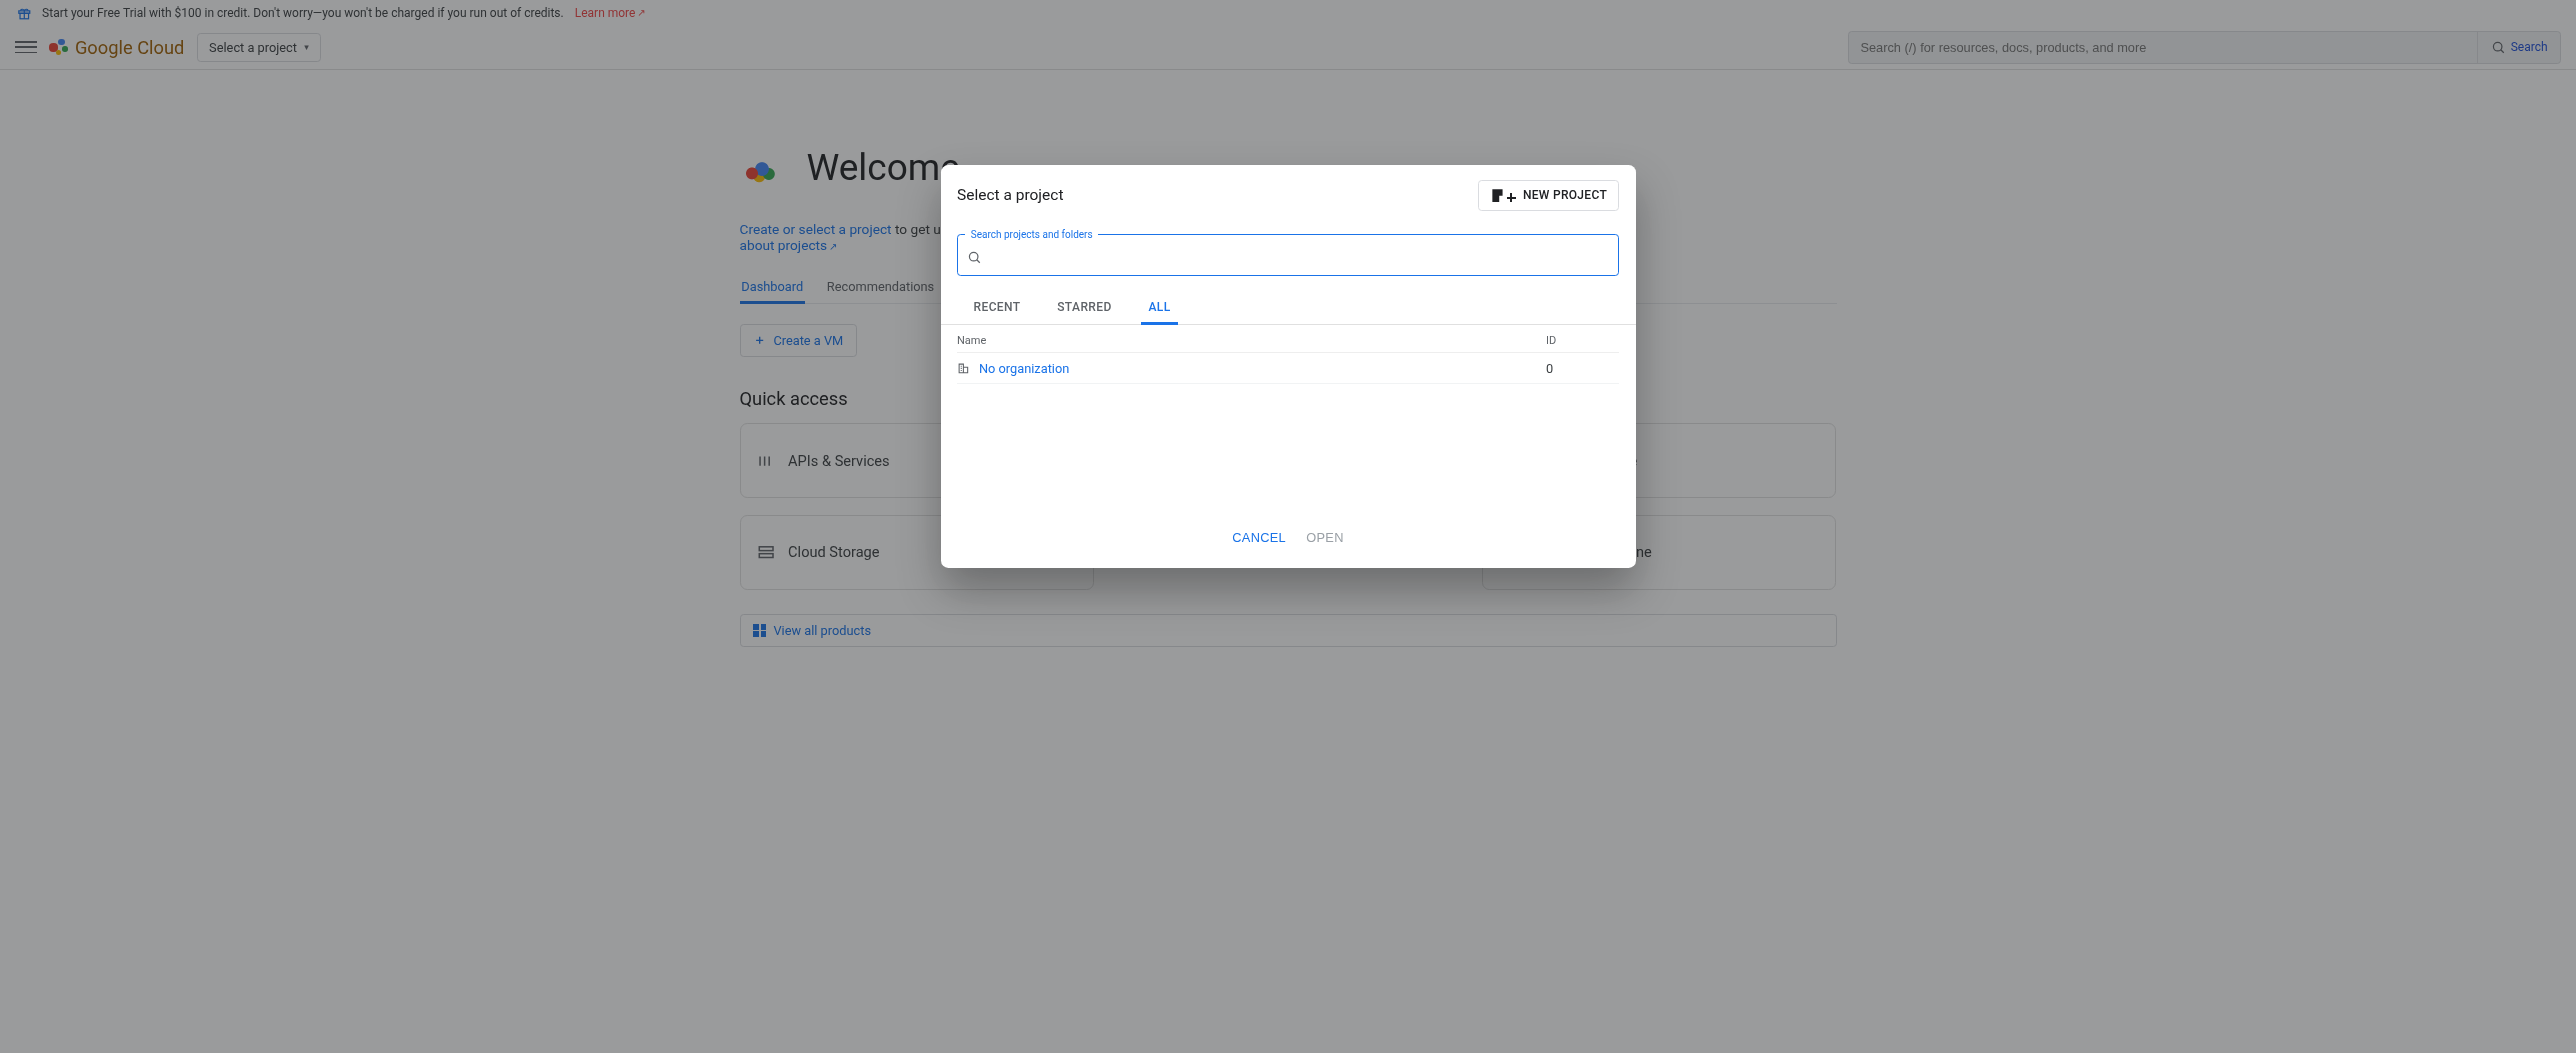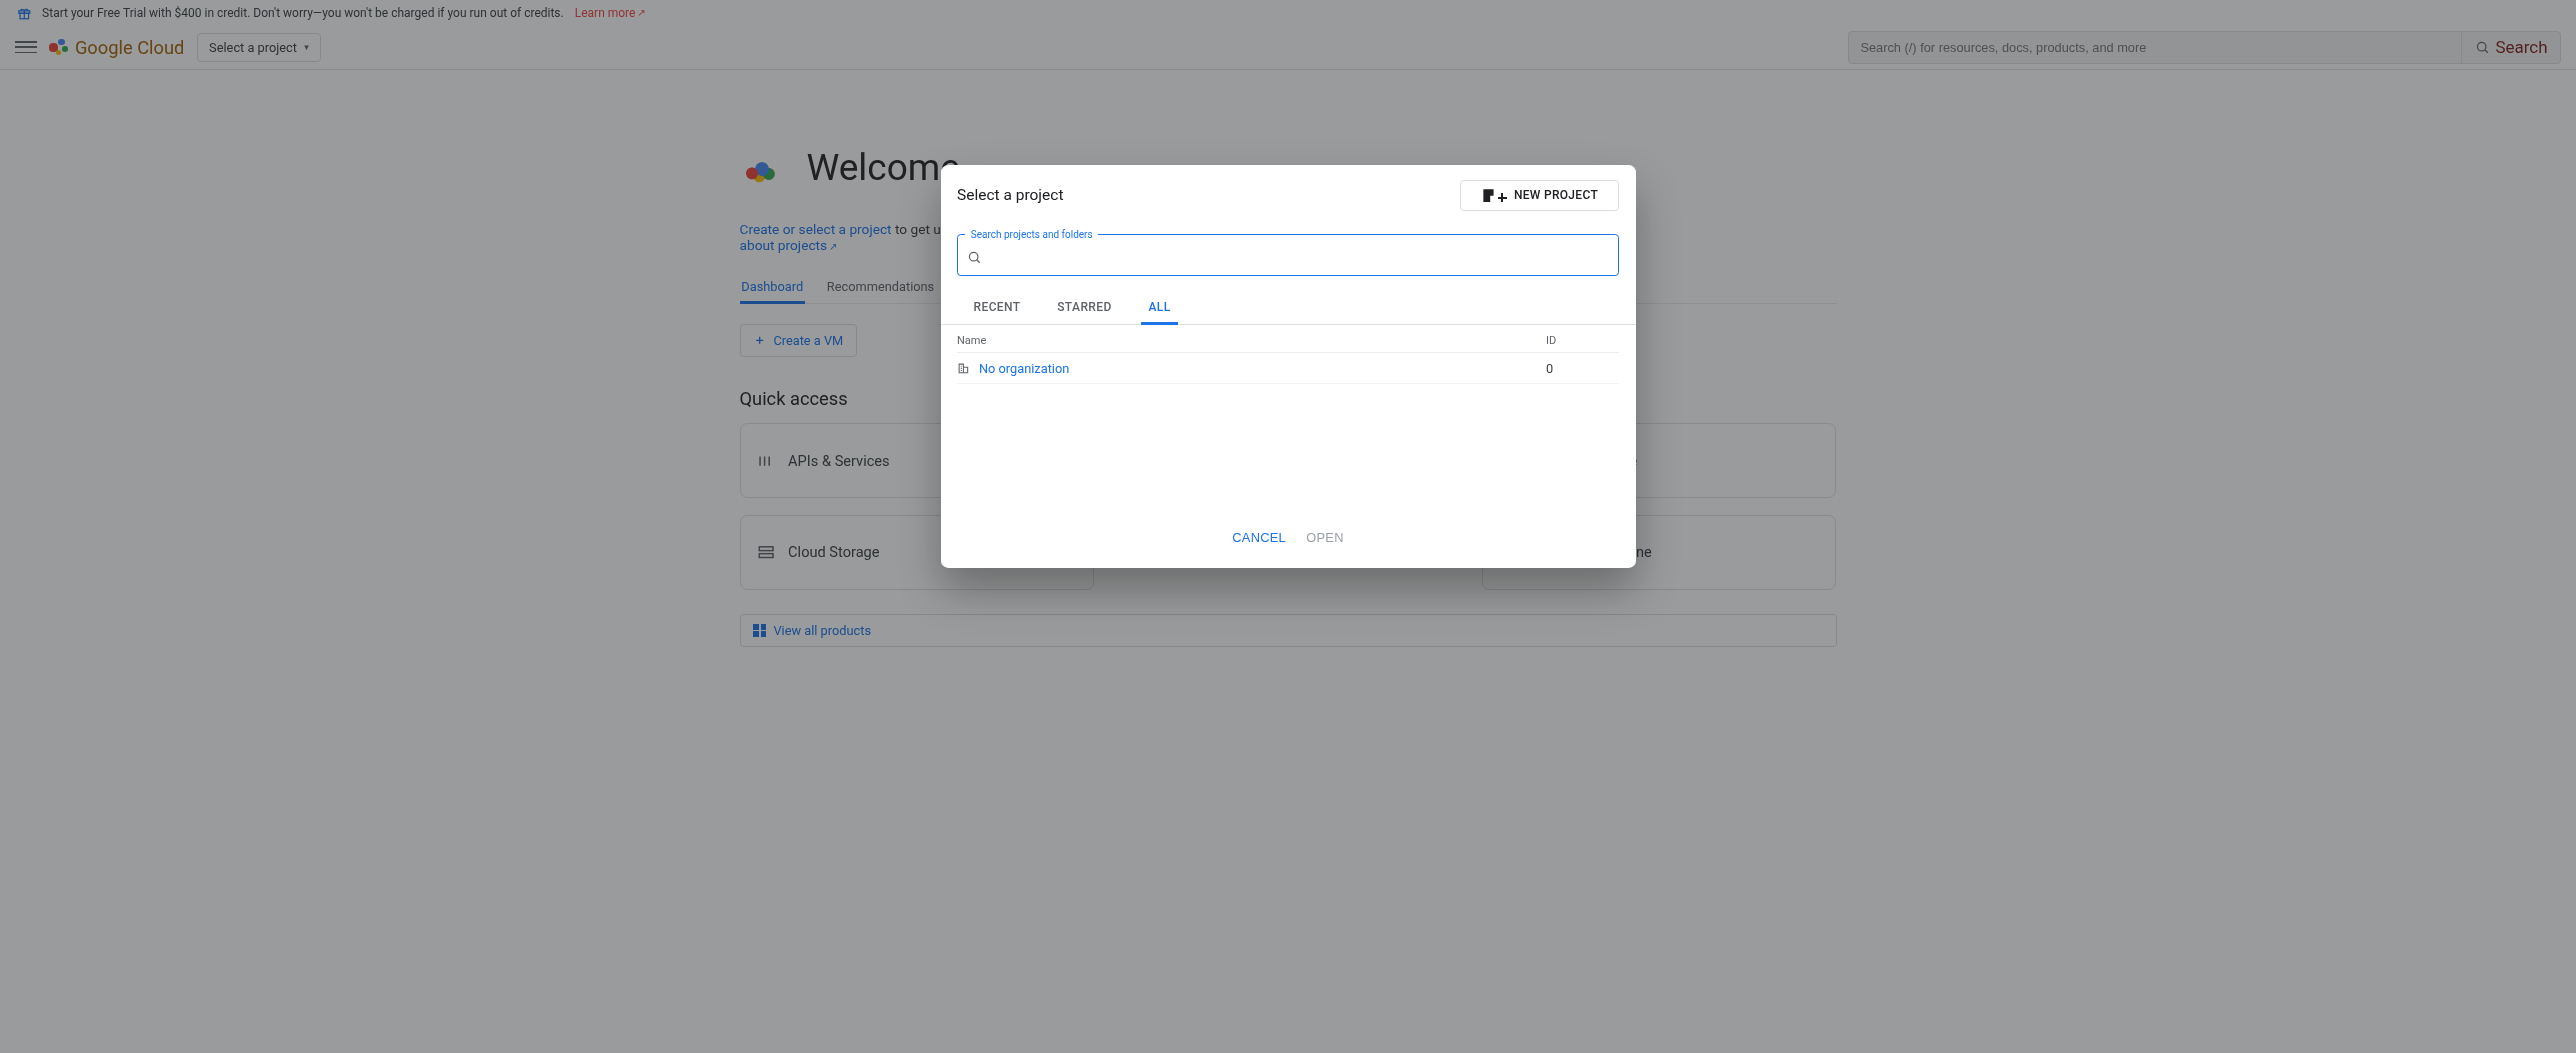--- a/index.html
+++ b/index.html
@@ -43,21 +43,21 @@
     width:40%; max-width:713px; min-width:183px;
     height:33px; display:flex; align-items:center;
     border:0.9px solid #dadce0; border-radius:3.7px; background:#f1f3f4;
   }
   .searchbar input {
     flex:1; border:0; outline:0; background:transparent; padding:0 11px;
     font-size:12.8px; color:#3c4043;
   }
   .searchbar .sbutton {
     height:100%; padding:0 12.8px; display:flex; align-items:center; gap:5.5px;
-    border-left:0.9px solid #dadce0; color:#7f1d1d; font-size:17px; cursor:pointer;
+    border-left:0.9px solid #dadce0; color:#1d4ed8; font-size:12px; cursor:pointer;
   }
   
   .page {
     position:relative; padding:51px 0 0; display:flex; justify-content:center;
     min-height: calc(100% - 69px);
   }
   .inner { width: 1097px; max-width: 92%; }
   .hero { position:relative; padding:9.1px 0 12.8px; }
   .hero .cloud-badge { width:40px;height:29px; background:
     radial-gradient(circle at 30% 60%, #ea4335 0 5.5px, transparent 6.4px),
@@ -98,21 +98,21 @@
   
   .scrim { position:fixed; inset:0; background:rgba(32,33,36,.45); display:flex; align-items:flex-start; justify-content:center; padding-top:165px;}
   .dialog {
     width:695px; background:#fff; border-radius:7.3px; box-shadow:0 22px 44px rgba(0,0,0,.3);
     display:flex; flex-direction:column; overflow:hidden;
   }
   .dlg-head { display:flex; align-items:center; padding:14.6px 16.5px; gap:9.1px;}
   .dlg-head .title { font-size:15.5px; color:#202124; flex:1;}
   .dlg-head .newproj {
     height:31px; border:0.9px solid #dadce0; border-radius:3.7px;
-    display:flex; align-items:center; gap:7.3px; padding:0 20px;
+    display:flex; align-items:center; gap:7.3px; padding:0 11px;
     font-size:12px; font-weight:500; color:#202124; letter-spacing:0.3px; cursor:pointer;
   }
   .dlg-head .newproj .np-ico { width:14.6px;height:14.6px;background:#202124;
     clip-path: polygon(15% 10%,85% 10%,85% 55%,62% 55%,62% 100%,15% 100%);
     position:relative; border-radius:1.8px;}
   .dlg-head .newproj .np-plus { width:9.1px;height:9.1px;position:relative;
     margin-left:-5.5px; margin-top:5.5px;}
   .dlg-head .newproj .np-plus::before,.dlg-head .newproj .np-plus::after{
     content:"";position:absolute;background:#202124;}
   .dlg-head .newproj .np-plus::before{left:3.7px;top:0;width:1.8px;height:9.1px;}
@@ -151,21 +151,21 @@
 <body>
 
 <div class="promo">
   <span class="gift">
     <svg width="14.6" height="14.6" viewBox="0 0 24 24" fill="none" stroke="#1a73e8" stroke-width="2">
       <rect x="3" y="8" width="18" height="4"></rect>
         <rect x="5" y="12" width="14" height="9"></rect>
       <path d="M12 8v13M12 8c0-3-6-4-6 0M12 8c0-3 6-4 6 0"></path>
     </svg>
   </span>
-  <span>Start your Free Trial with $400 in credit. Don't worry—you won't be charged if you run out of credits.</span>
+  <span>Start your Free Trial with $100 in credit. Don't worry—you won't be charged if you run out of credits.</span>
   <a href="#" class="learn-more">
     <span>Learn more</span><span class="ext">↗</span>
   </a>
 </div>
 
 <div class="header">
   <div class="hamburger">
     <span></span>
       <span></span>
       <span></span>

